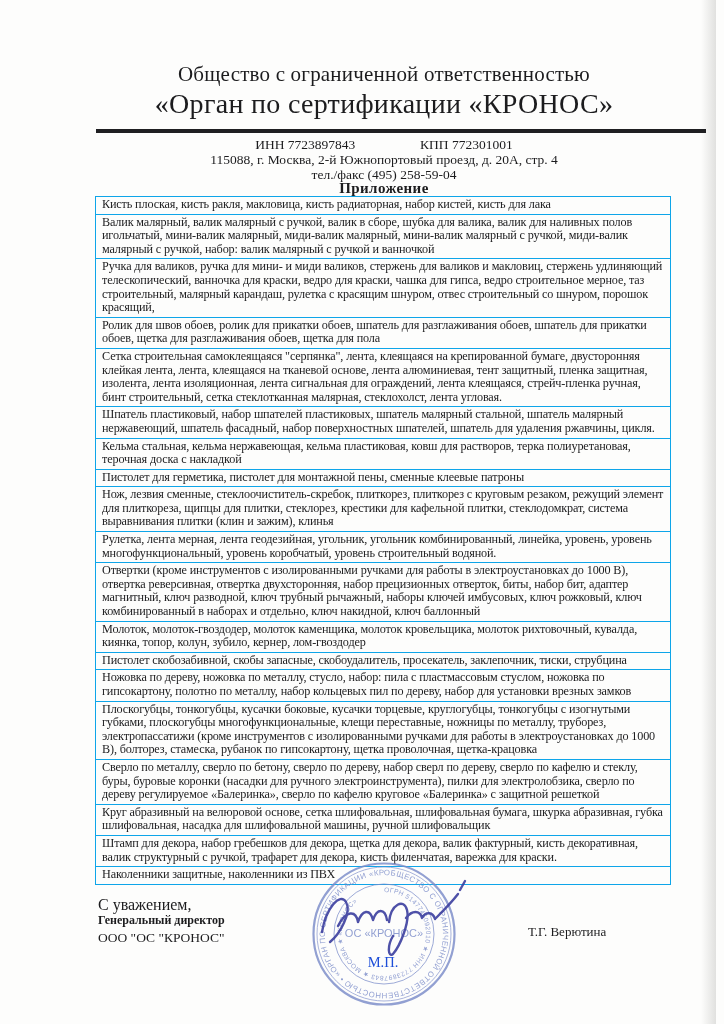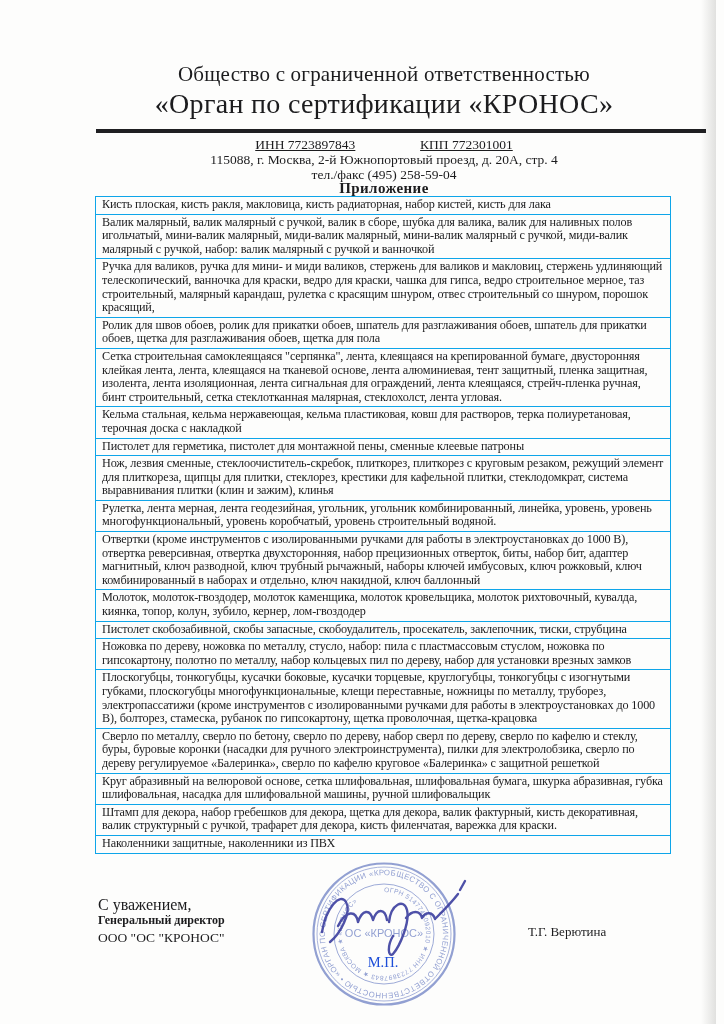--- a/index.html
+++ b/index.html
@@ -12,21 +12,21 @@
     position:absolute; top:0; right:8px; width:15px; height:100%;
     background:linear-gradient(to right,#fdfdfc,#d7d7d5);
     opacity:.75; pointer-events:none;
   }
   .centered { position:absolute; left:40px; width:688px; text-align:center; }
   .org-type { top:62px; font-size:21px; letter-spacing:.2px; }
   .org-name { top:88px; font-size:28px; letter-spacing:.3px; }
   .divider  { position:absolute; top:129px; left:96px; width:610px; height:4px;
               background:#1f1f22; }
   .inn-kpp  { top:137px; font-size:13.5px; }
-  .inn-kpp span { display:inline-block;text-decoration:underline; }
+  .inn-kpp span { display:inline-block; }
   .inn-kpp .gap { width:58px; }
   .addr     { top:152px; font-size:13.5px; }
   .phone    { top:167px; font-size:13.5px; }
   .appendix { top:180px; font-size:15px; font-weight:bold; letter-spacing:.4px; }
 
   .product-table {
     position:absolute; top:196px; left:95px; width:576px;
     box-sizing:border-box; z-index:1;
   }
   .t-row {
@@ -67,20 +67,21 @@
   <div class="centered addr">115088, г. Москва, 2-й Южнопортовый проезд, д. 20А, стр. 4</div>
   <div class="centered phone">тел./факс (495) 258-59-04</div>
   <div class="centered appendix">Приложение</div>
 
   <div class="product-table">
     <div class="t-row">Кисть плоская, кисть ракля, макловица, кисть радиаторная, набор кистей, кисть для лака</div>
     <div class="t-row">Валик малярный, валик малярный с ручкой, валик в сборе, шубка для валика, валик для наливных полов игольчатый, мини-валик малярный, миди-валик малярный, мини-валик малярный с ручкой, миди-валик малярный с ручкой, набор: валик малярный с ручкой и ванночкой</div>
     <div class="t-row">Ручка для валиков, ручка для мини- и миди валиков, стержень для валиков и макловиц, стержень удлиняющий телескопический, ванночка для краски, ведро для краски, чашка для гипса, ведро строительное мерное, таз строительный, малярный карандаш, рулетка с красящим шнуром, отвес строительный со шнуром, порошок красящий,</div>
     <div class="t-row">Ролик для швов обоев, ролик для прикатки обоев, шпатель для разглаживания обоев, шпатель для прикатки обоев, щетка для разглаживания обоев, щетка для пола</div>
     <div class="t-row">Сетка строительная самоклеящаяся "серпянка", лента, клеящаяся на крепированной бумаге, двусторонняя клейкая лента, лента, клеящаяся на тканевой основе, лента алюминиевая, тент защитный, пленка защитная, изолента, лента изоляционная, лента сигнальная для ограждений, лента клеящаяся, стрейч-пленка ручная, бинт строительный, сетка стеклотканная малярная, стеклохолст, лента угловая.</div>
+    <div class="t-row">Шпатель пластиковый, набор шпателей пластиковых, шпатель малярный стальной, шпатель малярный нержавеющий, шпатель фасадный, набор поверхностных шпателей, шпатель для удаления ржавчины, цикля.</div>
     <div class="t-row">Кельма стальная, кельма нержавеющая, кельма пластиковая, ковш для растворов, терка полиуретановая, терочная доска с накладкой</div>
     <div class="t-row">Пистолет для герметика, пистолет для монтажной пены, сменные клеевые патроны</div>
     <div class="t-row">Нож, лезвия сменные, стеклоочиститель-скребок, плиткорез, плиткорез с круговым резаком, режущий элемент для плиткореза, щипцы для плитки, стеклорез, крестики для кафельной плитки, стеклодомкрат, система выравнивания плитки (клин и зажим), клинья</div>
     <div class="t-row">Рулетка, лента мерная, лента геодезийная, угольник, угольник комбинированный, линейка, уровень, уровень многофункциональный, уровень коробчатый, уровень строительный водяной.</div>
     <div class="t-row">Отвертки (кроме инструментов с изолированными ручками для работы в электроустановках до 1000 В), отвертка реверсивная, отвертка двухсторонняя, набор прецизионных отверток, биты, набор бит, адаптер магнитный, ключ разводной, ключ трубный рычажный, наборы ключей имбусовых, ключ рожковый, ключ комбинированный в наборах и отдельно, ключ накидной, ключ баллонный</div>
     <div class="t-row">Молоток, молоток-гвоздодер, молоток каменщика, молоток кровельщика, молоток рихтовочный, кувалда, киянка, топор, колун, зубило, кернер, лом-гвоздодер</div>
     <div class="t-row">Пистолет скобозабивной, скобы запасные, скобоудалитель, просекатель, заклепочник, тиски, струбцина</div>
     <div class="t-row">Ножовка по дереву, ножовка по металлу, стусло, набор: пила с пластмассовым стуслом, ножовка по гипсокартону, полотно по металлу, набор кольцевых пил по дереву, набор для установки врезных замков</div>
     <div class="t-row">Плоскогубцы, тонкогубцы, кусачки боковые, кусачки торцевые, круглогубцы, тонкогубцы с изогнутыми губками, плоскогубцы многофункциональные, клещи переставные, ножницы по металлу, труборез, электропассатижи (кроме инструментов с изолированными ручками для работы в электроустановках до 1000 В), болторез, стамеска, рубанок по гипсокартону, щетка проволочная, щетка-крацовка</div>
     <div class="t-row">Сверло по металлу, сверло по бетону, сверло по дереву, набор сверл по дереву, сверло по кафелю и стеклу, буры, буровые коронки (насадки для ручного электроинструмента), пилки для электролобзика, сверло по дереву регулируемое «Балеринка», сверло по кафелю круговое «Балеринка» с защитной решеткой</div>

